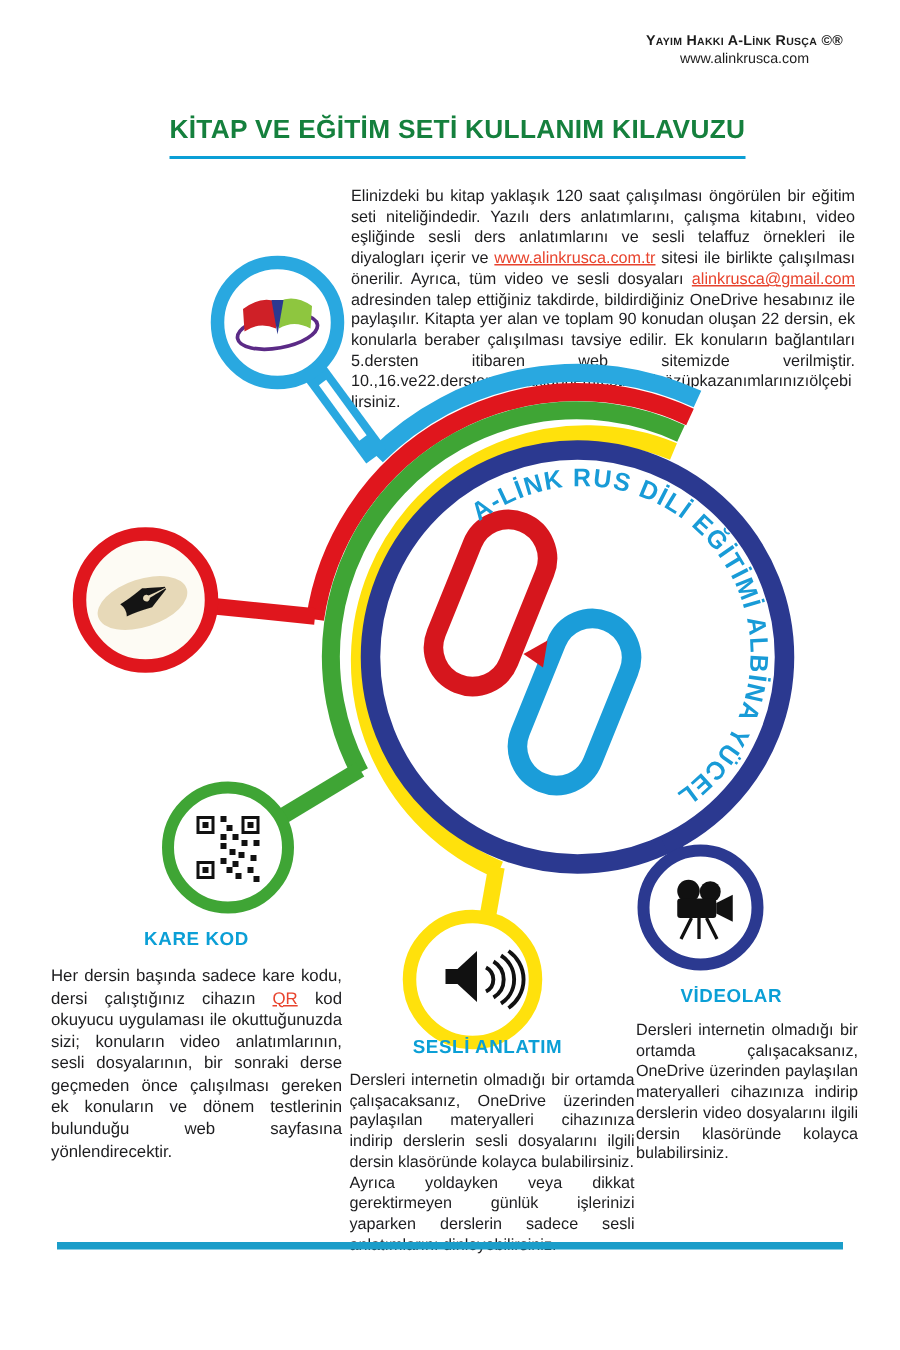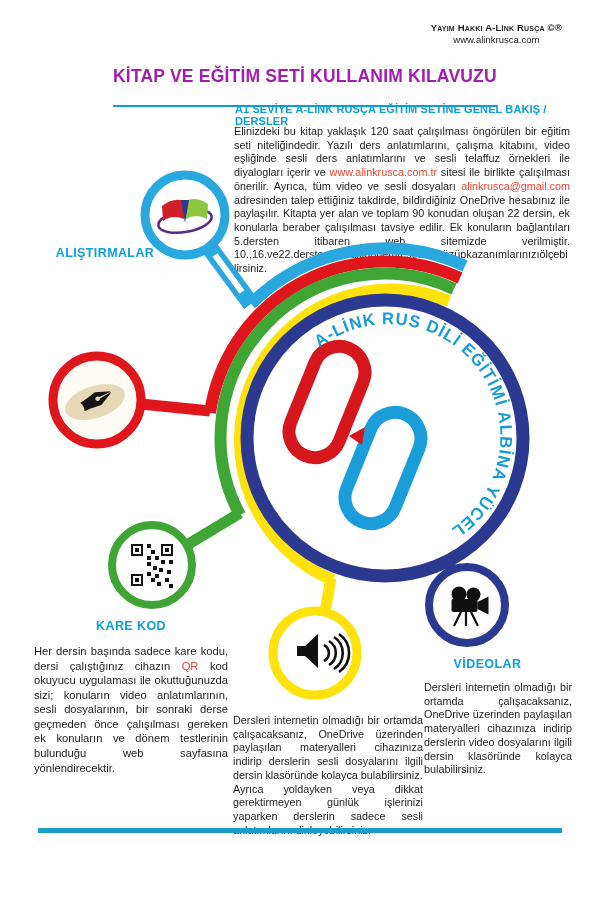--- a/index.html
+++ b/index.html
@@ -2,26 +2,26 @@
 <html lang="tr"><head>
 <meta charset="utf-8">
 <style>
   html,body{margin:0;padding:0;background:#fff;}
   .page{position:relative;width:600px;height:900px;background:#fff;overflow:hidden;
         font-family:"Liberation Sans","DejaVu Sans",sans-serif;color:#1d1d1f;}
   .abs{position:absolute;}
   .hdr{top:22px;right:38px;text-align:right;line-height:1.25;}
   .hdr .copy{font-size:9.5px;font-weight:600;font-variant:small-caps;letter-spacing:.2px;color:#1c1c1c;}
   .hdr .site{font-size:9.5px;color:#1c1c1c;text-align:center;}
-  .title{left:113px;top:66px;font-size:17.5px;font-weight:bold;color:#a21caf;
-         letter-spacing:.2px;border-bottom:2.5px solid #0b9fd6;padding-bottom:18px;}
+  .title{left:113px;top:76px;font-size:17.5px;font-weight:bold;color:#15803d;
+         letter-spacing:.2px;border-bottom:2.5px solid #0b9fd6;padding-bottom:7px;}
   .subtitle{left:235px;top:103px;font-size:11px;font-weight:bold;color:#0b9fd6;letter-spacing:.1px;}
   .body-txt{font-size:10.8px;line-height:1.27;text-align:justify;overflow-wrap:anywhere;}
   .intro{left:234px;top:125px;width:336px;}
-  .lnk{color:#e8432d;cursor:pointer;}
+  .lnk{color:#e8432d;cursor:pointer;text-decoration:underline;}
   .sec-label{font-size:12.5px;font-weight:bold;color:#0b9fd6;letter-spacing:.4px;text-align:center;}
   .lbl-alis{left:0px;top:246px;width:210px;}
   .txt-alis{left:16px;top:271px;width:212px;font-size:11.2px;line-height:1.3;}
   .lbl-kare{left:36px;top:619px;width:190px;}
   .txt-kare{left:34px;top:644px;width:194px;font-size:11.2px;line-height:1.3;}
   .lbl-sesli{left:235px;top:691px;width:180px;}
   .txt-sesli{left:233px;top:714px;width:190px;}
   .txt-sesli p{margin:0;}
   .lbl-video{left:415px;top:657px;width:145px;}
   .txt-video{left:424px;top:681px;width:148px;}
@@ -34,21 +34,20 @@
 <body>
 
 <div class="page">
 
   <div class="abs hdr">
     <div class="copy">Yayım Hakkı A-Link Rusça ©®</div>
     <div class="site">www.alinkrusca.com</div>
   </div>
 
   <div class="abs title">KİTAP VE EĞİTİM SETİ KULLANIM KILAVUZU</div>
-  <div class="abs subtitle">A1 SEVİYE A-LİNK RUSÇA EĞİTİM SETİNE GENEL BAKIŞ / DERSLER</div>
 
   <div class="abs body-txt intro"><span>Elinizdeki bu kitap yaklaşık 120 saat çalışılması öngörülen bir eğitim seti niteliğindedir. Yazılı ders anlatımlarını, çalışma kitabını, video eşliğinde sesli ders anlatımlarını ve sesli telaffuz örnekleri ile diyalogları içerir ve </span><span class="lnk">www.alinkrusca.com.tr</span><span> sitesi ile birlikte çalışılması önerilir. Ayrıca, tüm video ve sesli dosyaları </span><span class="lnk">alinkrusca@gmail.com</span><span> adresinden talep ettiğiniz takdirde, bildirdiğiniz OneDrive hesabınız ile paylaşılır. Kitapta yer alan ve toplam 90 konudan oluşan 22 dersin, ek konularla beraber çalışılması tavsiye edilir. Ek konuların bağlantıları 5.dersten itibaren web sitemizde verilmiştir. 10.,16.ve22.derstensonrakidönemtestleriniçözüpkazanımlarınızıölçebilirsiniz.</span></div>
 
   <svg class="abs" style="left:0;top:0;" width="600" height="900" viewBox="0 0 600 900">
 
     <path d="M465,266 A190,190 0 0 0 251,304" fill="none" stroke="#29a8e0" stroke-width="12"></path>
     <path d="M460,278 A177,177 0 0 0 210,413" fill="none" stroke="#e0161d" stroke-width="12"></path>
     <path d="M454,289 A164,164 0 0 0 240,515" fill="none" stroke="#3fa535" stroke-width="12"></path>
     <path d="M449,301 A151,151 0 1 0 333,580" fill="none" stroke="#ffe10c" stroke-width="12"></path>
     <circle cx="385" cy="438" r="138" fill="none" stroke="#2b3990" stroke-width="13"></circle>
@@ -108,25 +107,25 @@
     </g>
 
     <defs>
       <path id="curveTxt" d="M318,349 A112,112 0 1 1 441,535" fill="none"></path>
     </defs>
     <text class="curved">
       <textPath href="#curveTxt" startOffset="2" textLength="360" lengthAdjust="spacingAndGlyphs">A-LİNK  RUS DİLİ EĞİTİMİ ALBİNA YÜCEL</textPath>
     </text>
   </svg>
 
-  <div class="abs sec-label lbl-alis">ALIŞTIRMALAR</div>
 
   <div class="abs sec-label lbl-kare">KARE KOD</div>
   <div class="abs body-txt txt-kare"><span>Her dersin başında sadece kare kodu, dersi çalıştığınız cihazın </span><span class="lnk">QR</span><span> kod okuyucu uygulaması ile okuttuğunuzda sizi; konuların video anlatımlarının, sesli dosyalarının, bir sonraki derse geçmeden önce çalışılması gereken ek konuların ve dönem testlerinin bulunduğu web sayfasına yönlendirecektir.</span></div>
 
+  <div class="abs sec-label lbl-sesli">SESLİ ANLATIM</div>
   <div class="abs body-txt txt-sesli">
     <p>Dersleri internetin olmadığı bir ortamda çalışacaksanız, OneDrive üzerinden paylaşılan materyalleri cihazınıza indirip derslerin sesli dosyalarını ilgili dersin klasöründe kolayca bulabilirsiniz.</p>
     <p>Ayrıca yoldayken veya dikkat gerektirmeyen günlük işlerinizi yaparken derslerin sadece sesli anlatımlarını dinleyebilirsiniz.</p>
   </div>
 
   <div class="abs sec-label lbl-video">VİDEOLAR</div>
   <div class="abs body-txt txt-video">Dersleri internetin olmadığı bir ortamda çalışacaksanız, OneDrive üzerinden paylaşılan materyalleri cihazınıza indirip derslerin video dosyalarını ilgili dersin klasöründe kolayca bulabilirsiniz.</div>
 
   <div class="abs bottom-bar"></div>
 

